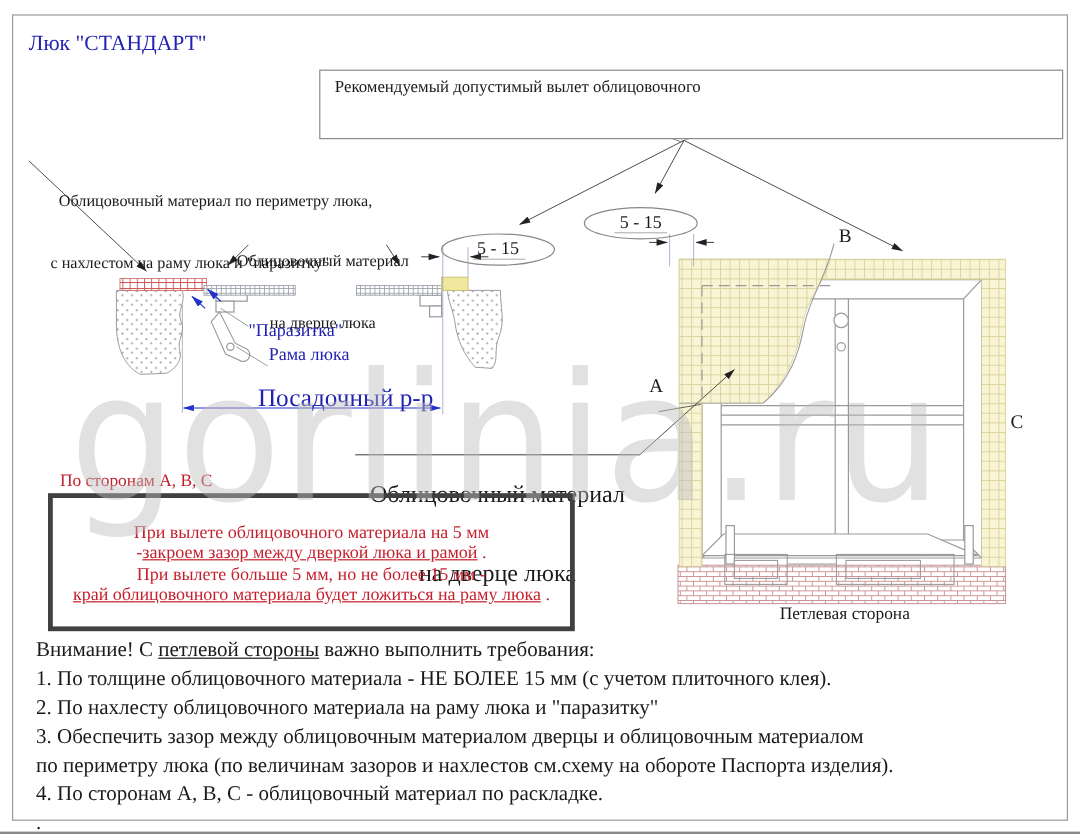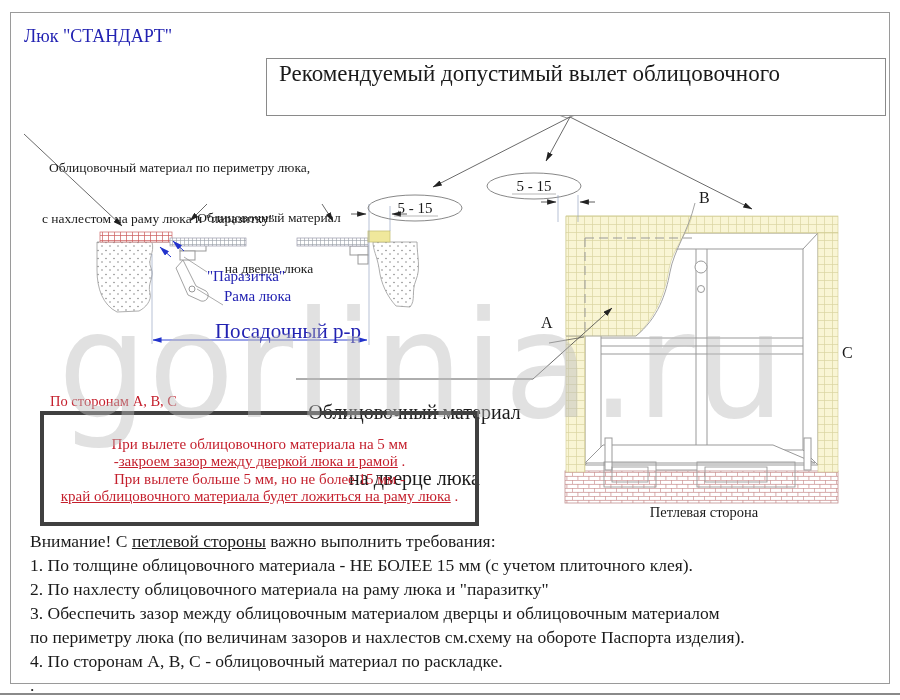--- a/index.html
+++ b/index.html
@@ -6,21 +6,21 @@
   #page{position:relative;width:900px;height:700px;background:#fff;overflow:hidden;
         font-family:"Liberation Serif", serif;color:#1a1a1a;}
   .t{position:absolute;white-space:pre-wrap;}
   .blue{color:#2222b2;}
   .red{color:#c41f2c;}
   .center{text-align:center;}
   #page-border{position:absolute;left:10px;top:12px;width:878px;height:670px;
         border:1px solid #9a9a9a;}
   #bottom-rule{position:absolute;left:0;top:693px;width:900px;border-top:2px solid #8a8a8a;}
   #callout{position:absolute;left:266px;top:58px;width:606px;height:54px;
-        border:1px solid #8a8a8a;background:#fff;font-size:23px;line-height:26px;
+        border:1px solid #8a8a8a;background:#fff;font-size:14px;line-height:26px;
         padding:2px 0 0 12px;}
   #warn-box{position:absolute;left:40px;top:411px;width:431px;height:107px;
         border:4px solid #404040;}
   #warn-text{margin-top:21px;text-align:center;font-size:15px;line-height:17.4px;}
   .u{text-decoration:underline;}
   #watermark{position:absolute;left:58px;top:292px;font-size:148px;line-height:148px;
         font-family:"DejaVu Sans", sans-serif;color:#bdbdbd;opacity:0.45;
         letter-spacing:1px;transform:scaleX(.95);transform-origin:left top;
         z-index:6;pointer-events:none;}
   svg{position:absolute;left:0;top:0;z-index:2;}

